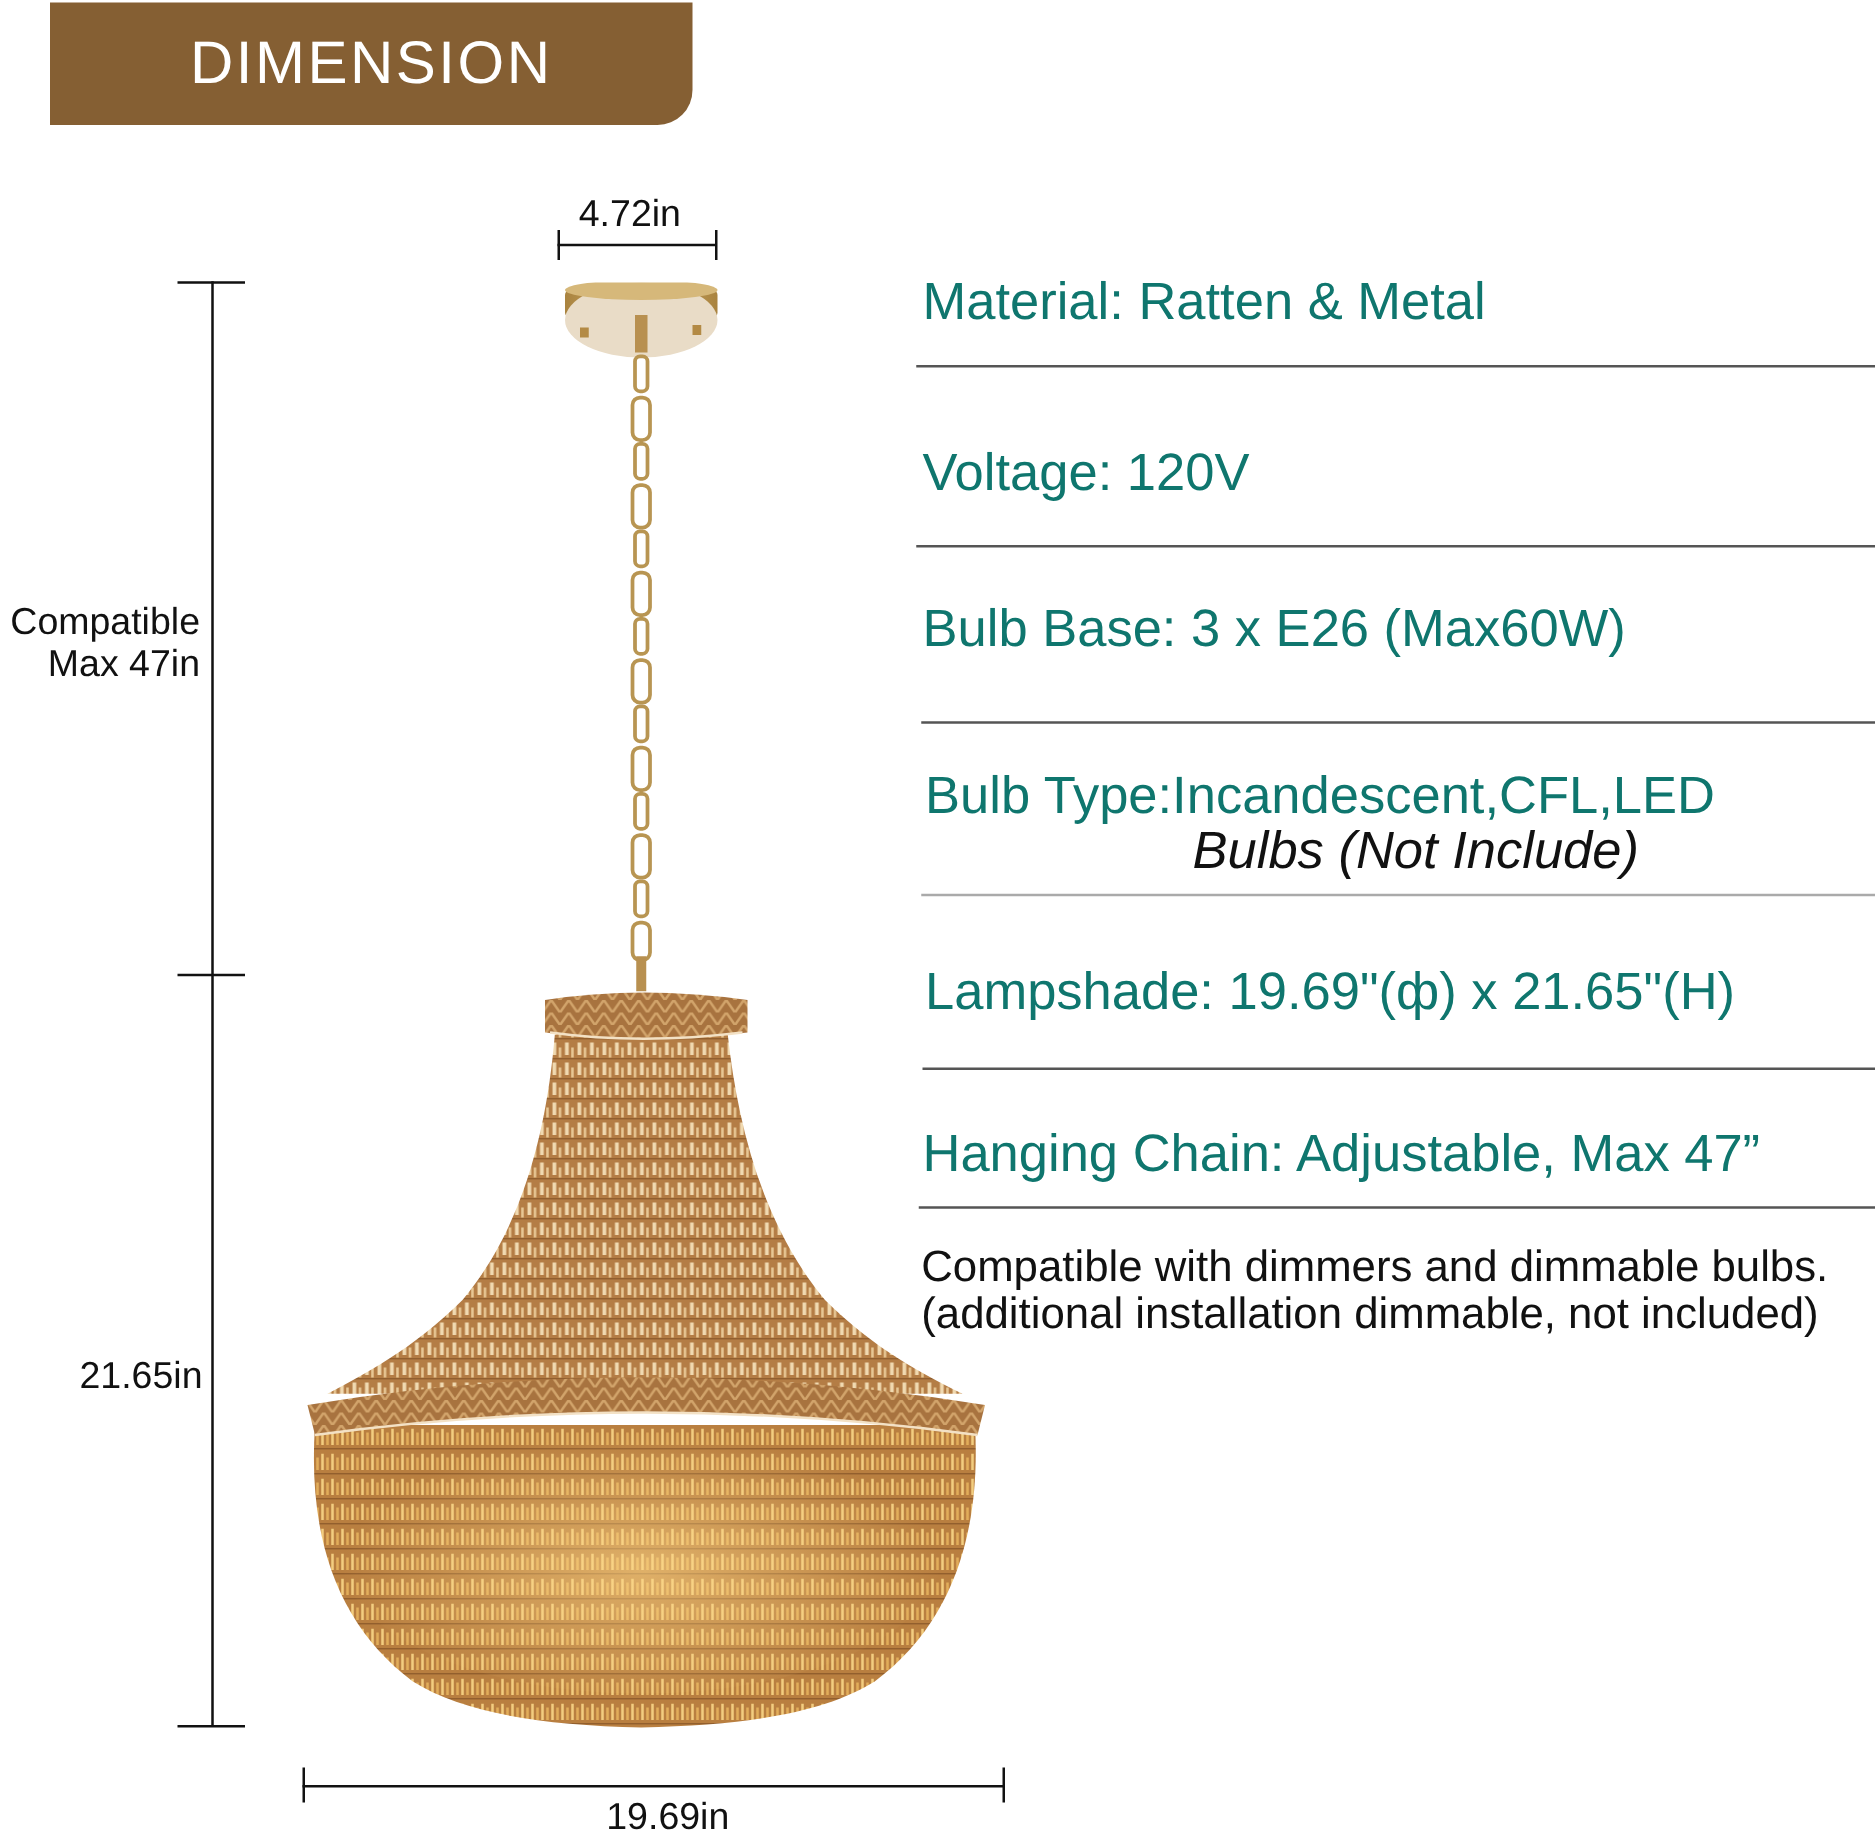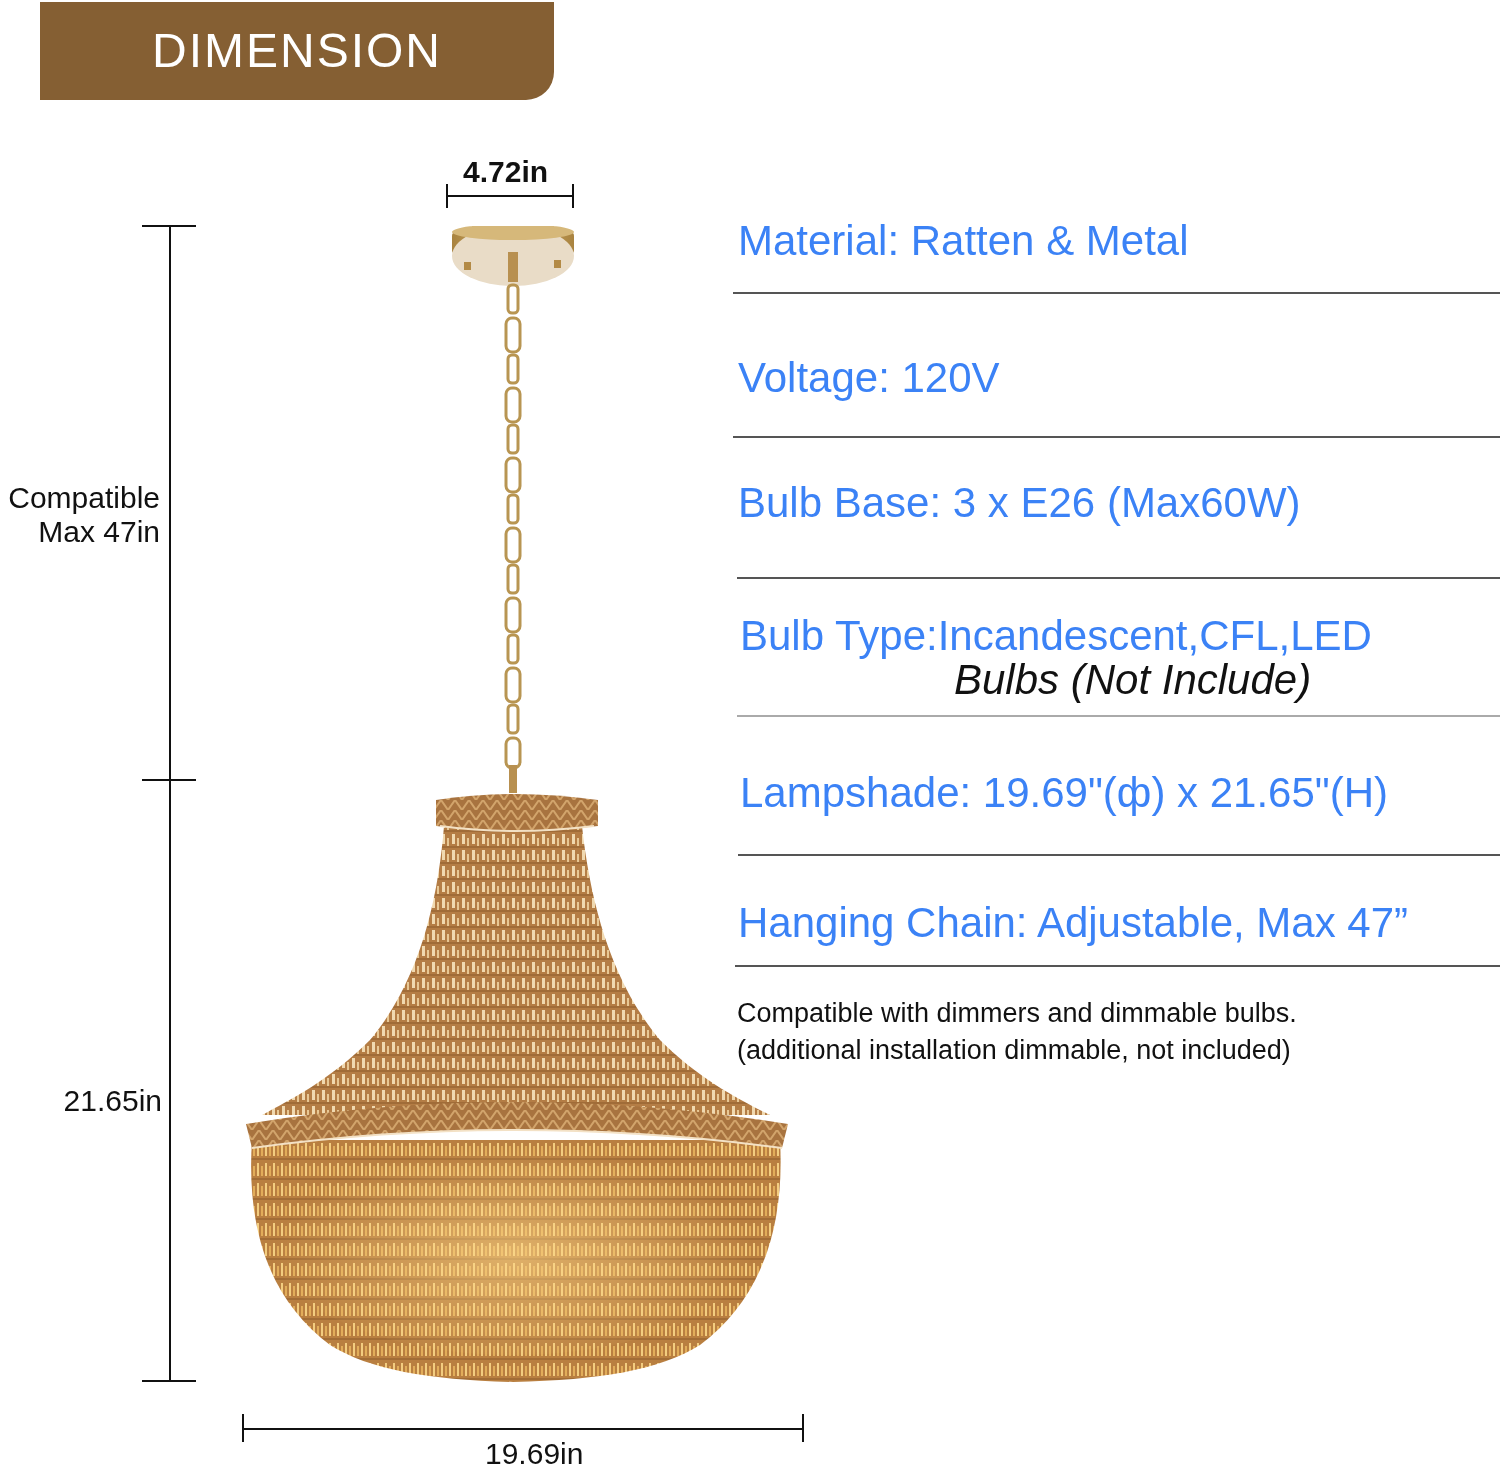--- a/index.html
+++ b/index.html
@@ -14,36 +14,36 @@
                  color:#ffffff; font-size:48px; letter-spacing:2px; line-height:74px; }
 
   
   .line-h { position:absolute; height:2px; background:#111; }
   .line-v { position:absolute; width:2px; background:#111; }
 
   .dim-label { position:absolute; font-size:30px; color:#111; line-height:34px; white-space:nowrap; }
   .dim-label.right { text-align:right; }
 
   
-  .spec { position:absolute; left:738px; font-size:42px; line-height:44px; color:#3b82f6; white-space:nowrap; }
+  .spec { position:absolute; left:738px; font-size:42px; line-height:44px; color:#0f766e; white-space:nowrap; }
   .spec-sub { position:absolute; font-size:42px; line-height:44px; white-space:nowrap; }
   .divider { position:absolute; height:2px; background:#555; }
-  .note { position:absolute; left:737px; font-size:27px; line-height:37px; color:#111; white-space:nowrap; }
+  .note { position:absolute; left:737px; font-size:35px; line-height:37px; color:#111; white-space:nowrap; }
 
   
   .lamp { position:absolute; left:240px; top:226px; width:560px; height:1170px; }
 </style>
 </head>
 <body>
 
 <div class="abs banner">
   <div class="banner-text">DIMENSION</div>
 </div>
 
-<div class="dim-label" style="left:463px; top:155px;font-weight:bold;">4.72in</div>
+<div class="dim-label" style="left:463px; top:155px;">4.72in</div>
 <div class="line-h" style="left:446px; top:195px; width:127px;"></div>
 <div class="line-v" style="left:446px; top:184px; height:24px;"></div>
 <div class="line-v" style="left:572px; top:184px; height:24px;"></div>
 
 <div class="line-v" style="left:169px; top:225px; height:1156px;"></div>
 <div class="line-h" style="left:142px; top:225px; width:54px;"></div>
 <div class="line-h" style="left:142px; top:779px; width:54px;"></div>
 <div class="line-h" style="left:142px; top:1380px; width:54px;"></div>
 
 <div class="dim-label right" style="left:0px; top:481px; width:160px;">Compatible</div>

